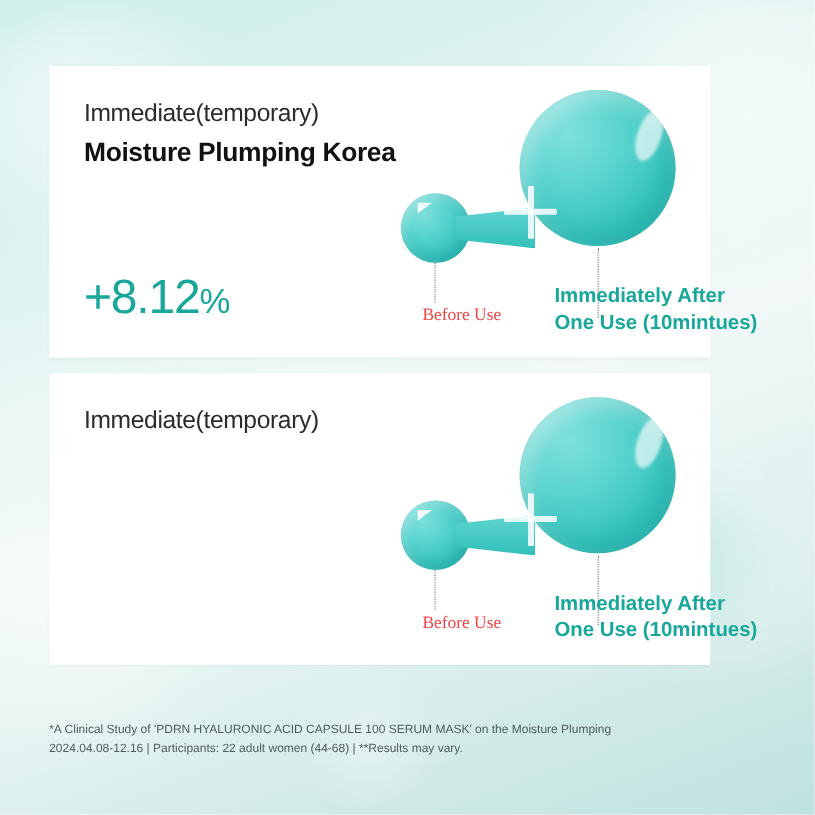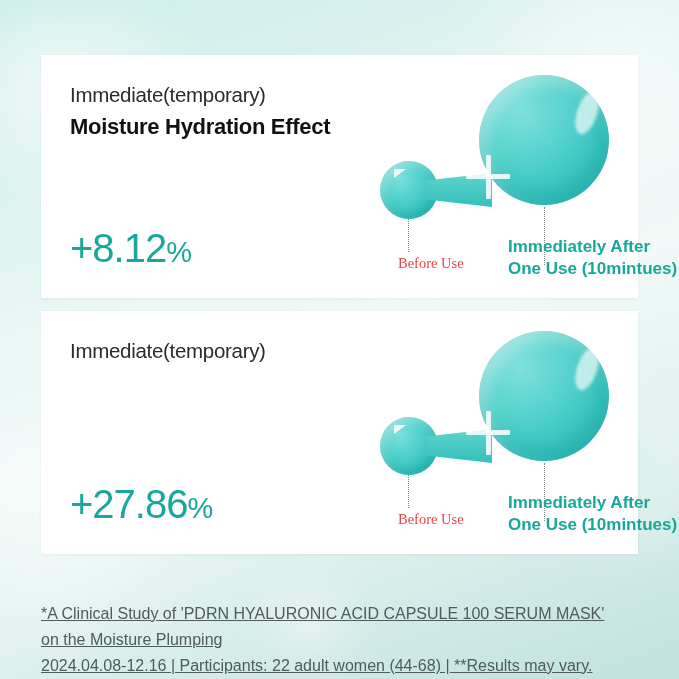--- a/index.html
+++ b/index.html
@@ -29,21 +29,21 @@
   .blob.b1 { width: 240px; height: 180px; left: -40px; top: 10px; background: radial-gradient(circle at 40% 40%, #ffffff 0%, rgba(255,255,255,0.2) 70%, rgba(255,255,255,0) 100%); }
   .blob.b2 { width: 300px; height: 220px; right: -60px; top: -30px; background: radial-gradient(circle at 60% 50%, #ffffff 0%, rgba(255,255,255,0.15) 70%, rgba(255,255,255,0) 100%); }
   .blob.b3 { width: 260px; height: 200px; left: -70px; bottom: 60px; background: radial-gradient(circle at 50% 50%, rgba(255,255,255,0.85) 0%, rgba(255,255,255,0.1) 72%, rgba(255,255,255,0) 100%); }
   .blob.b4 { width: 220px; height: 160px; right: -50px; bottom: 120px; background: radial-gradient(circle at 50% 50%, rgba(255,255,255,0.7) 0%, rgba(255,255,255,0.1) 72%, rgba(255,255,255,0) 100%); }
   .blob.b5 { width: 170px; height: 120px; right: 20px; bottom: 150px; background: radial-gradient(circle at 50% 50%, rgba(160,220,214,0.9) 0%, rgba(160,220,214,0.1) 75%, rgba(160,220,214,0) 100%); }
   .blob.b6 { width: 120px; height: 90px; left: 250px; bottom: 10px; background: radial-gradient(circle at 50% 50%, rgba(255,255,255,0.8) 0%, rgba(255,255,255,0) 75%); }
 
   .card {
     position: absolute;
     left: 41px;
-    width: 597px;
+    width: 551px;
     background: #ffffff;
     box-shadow: 0 1px 3px rgba(0,0,0,0.05);
   }
   .card-1 { top: 55px; height: 243px; }
   .card-2 { top: 311px; height: 243px; }
 
   .card-text {
     position: absolute;
     left: 29px;
     top: 27px;
@@ -178,42 +178,41 @@
     font-weight: 700;
     line-height: 1.3;
     white-space: nowrap;
   }
 
   .footnote {
     position: absolute;
     left: 41px;
     top: 601px;
     width: 585px;
-    font-size: 16px;
+    font-size: 10px;
     line-height: 1.62;
     color: #4f5b5c;
-    text-decoration: underline;
   }
 </style>
 </head>
 <body>
 
 <div class="page">
 
   <div class="blob b1"></div>
   <div class="blob b2"></div>
   <div class="blob b3"></div>
   <div class="blob b4"></div>
   <div class="blob b5"></div>
   <div class="blob b6"></div>
 
   <div class="card card-1">
     <div class="card-text">
       <div class="eyebrow">Immediate(temporary)</div>
-      <div class="headline">Moisture Hydration Effect</div>
+      <div class="headline">Moisture Plumping Korea</div>
     </div>
     <div class="value">
       <span class="num">+8.12</span><span class="pct">%</span>
     </div>
     <div class="figure">
       <div class="drop-small"></div>
       <div class="neck"></div>
       <div class="drop-small-tri"></div>
       <div class="drop-big"></div>
       <div class="drop-big-cross">
@@ -227,23 +226,20 @@
         <div>Immediately After</div>
         <div>One Use (10mintues)</div>
       </div>
     </div>
   </div>
 
   <div class="card card-2">
     <div class="card-text">
       <div class="eyebrow">Immediate(temporary)</div>
     </div>
-    <div class="value">
-      <span class="num">+27.86</span><span class="pct">%</span>
-    </div>
     <div class="figure">
       <div class="drop-small"></div>
       <div class="neck"></div>
       <div class="drop-small-tri"></div>
       <div class="drop-big"></div>
       <div class="drop-big-cross">
         <span class="h"></span>
           <span class="v"></span>
       </div>
       <div class="dotline left"></div>

